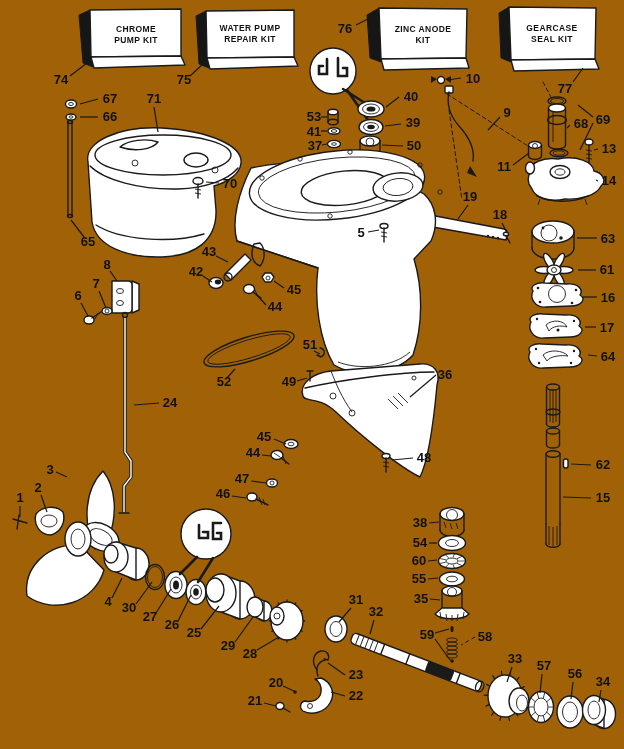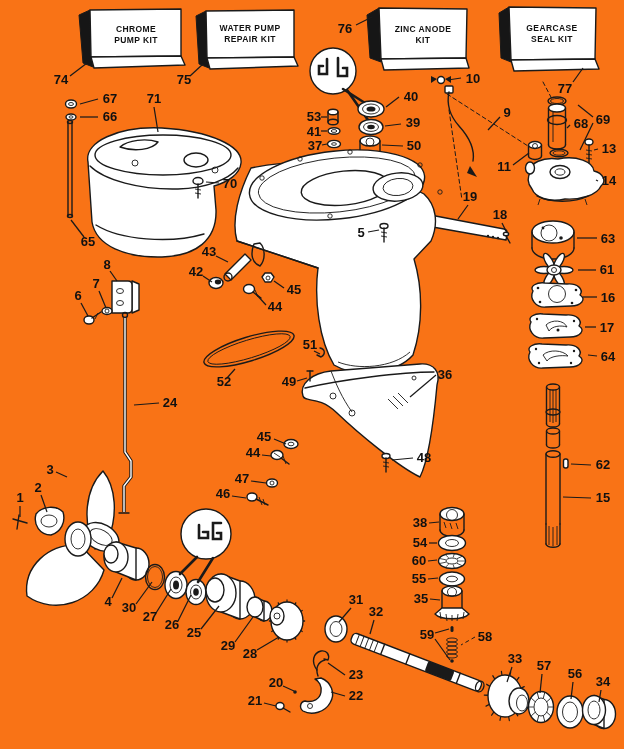--- a/index.html
+++ b/index.html
@@ -1,16 +1,16 @@
 <!DOCTYPE html>
 <html><head>
 <meta charset="utf-8">
 <style>
   html,body{margin:0;padding:0;background:#ffffff;}
-  .stage{position:relative;width:624px;height:749px;background:#f97316;overflow:hidden;
+  .stage{position:relative;width:624px;height:749px;background:#a16207;overflow:hidden;
          font-family:"Liberation Sans",sans-serif;}
   svg{display:block}
   .ln{stroke:#1a1a1a;stroke-width:1.4;fill:none;stroke-linecap:round;stroke-linejoin:round}
   .thin{stroke:#1a1a1a;stroke-width:.9;fill:none}
   .fw{fill:#ffffff;stroke:#1a1a1a;stroke-width:1.4;stroke-linejoin:round}
   .fd{fill:#1a1a1a;stroke:none}
   .side{fill:#161616;stroke:#1a1a1a;stroke-width:1}
   .thick{stroke:#1a1a1a;stroke-width:2.6;fill:none;stroke-linecap:round}
   .rod{stroke:#1a1a1a;stroke-width:3.4;fill:none;stroke-linejoin:round}
   .rodcore{stroke:#ffffff;stroke-width:1.4;fill:none;stroke-linejoin:round}

